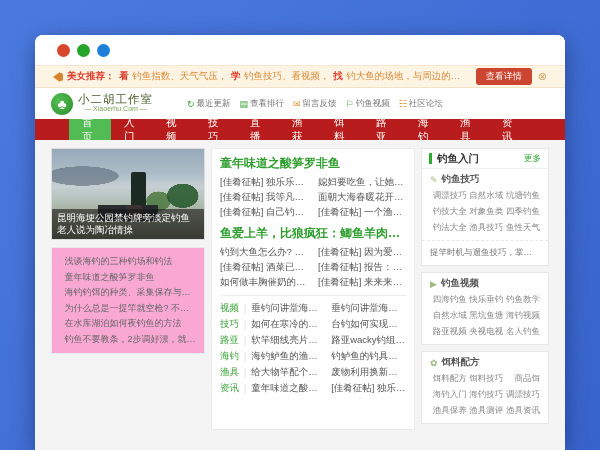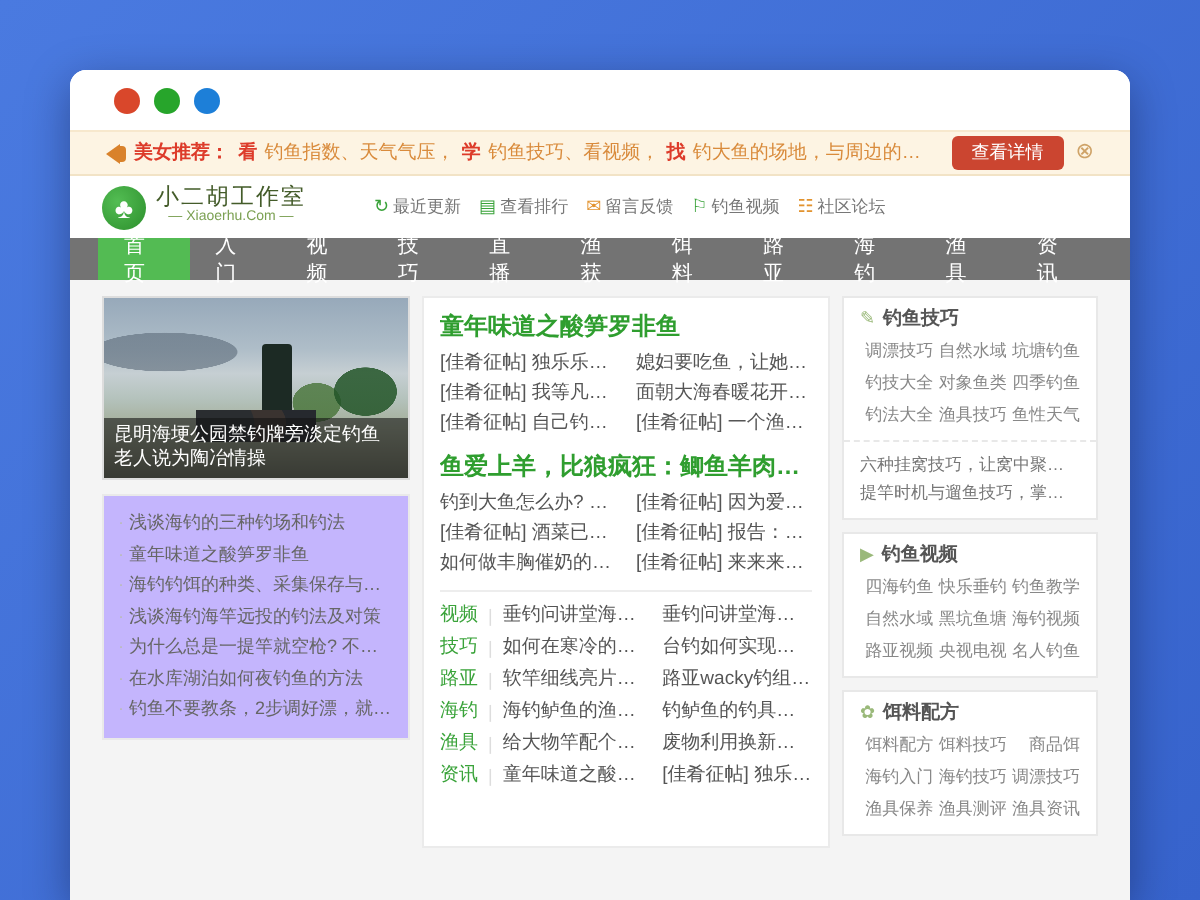--- a/index.html
+++ b/index.html
@@ -35,21 +35,21 @@
   .hlink{display:flex;align-items:center;gap:2px;font-size:8.5px;color:#777;white-space:nowrap;cursor:pointer;}
   .hicon{font-size:9px;}
   .hi-g{color:#3aa33a;} .hi-o{color:#e2932f;}
   .search{display:flex;align-items:center;margin-left:auto;}
   .search input{width:82px;height:18px;border:1px solid #ddd;border-right:none;font-size:8.5px;padding:0 5px;color:#555;outline:none;background:#fff;}
   .search input::placeholder{color:#aaa;}
   .search-btn{width:24px;height:18px;background:#2eab2e;border:none;cursor:pointer;position:relative;}
   .mag{position:absolute;left:7px;top:4px;width:7px;height:7px;border:1.5px solid #fff;border-radius:50%;}
   .mag:after{content:"";position:absolute;left:6px;top:6px;width:4px;height:1.5px;background:#fff;transform:rotate(45deg);transform-origin:0 0;}
   
-  .nav{height:21px;background:#737373;display:flex;align-items:stretch;padding:0 14px;}
+  .nav{height:21px;background:#b91c1c;display:flex;align-items:stretch;padding:0 34px;}
   .nav a{display:flex;align-items:center;padding:0 13px;font-size:10.5px;color:#fff;text-decoration:none;cursor:pointer;}
   .nav a.active{background:#53bb53;}
   
   .content{background:#f4f4f4;height:100%;padding:8px 16px 0;}
   .main-row{display:flex;gap:6px;}
   .col-left{width:154px;flex:none;}
   .col-mid{flex:1;min-width:0;background:#fff;border:1px solid #ebebeb;padding:5px 8px;}
   .col-right{width:128px;flex:none;}
   .ell{white-space:nowrap;overflow:hidden;text-overflow:ellipsis;}
   
@@ -58,21 +58,21 @@
       radial-gradient(ellipse 26px 20px at 86% 52%, rgba(35,85,40,.85) 60%, transparent 61%),
       radial-gradient(ellipse 20px 16px at 70% 58%, rgba(70,115,55,.8) 60%, transparent 61%),
       radial-gradient(ellipse 60px 16px at 20% 30%, rgba(90,105,120,.6) 60%, transparent 61%),
       linear-gradient(180deg,#97a9ba 0%,#aebdc8 28%,#c6cfd3 42%,#b4c2bc 56%,#a3ad97 72%,#878d79 88%,#6f7564 100%);}
   .feature:before{content:"";position:absolute;left:52%;top:26%;width:15px;height:36px;background:#1c2a24;border-radius:2px;}
   .feature:after{content:"";position:absolute;left:30%;top:62%;width:60px;height:16px;
       background:radial-gradient(circle at 20% 50%,#2a2d30 35%,transparent 36%),radial-gradient(circle at 55% 45%,#3a3330 35%,transparent 36%),radial-gradient(circle at 85% 55%,#26292e 35%,transparent 36%);}
   .feature-cap{position:absolute;left:0;right:0;bottom:0;background:rgba(20,20,20,.6);color:#fff;
       font-size:9.5px;line-height:12px;padding:3px 5px;z-index:2;}
   
-  .side-list{margin-top:7px;background:#c4b5fd;border:1px solid #e9e9e9;padding:6px 7px;}
+  .side-list{margin-top:7px;background:#f9a8d4;border:1px solid #e9e9e9;padding:6px 7px;}
   .side-list div{font-size:9px;color:#666;line-height:15.5px;cursor:pointer;}
   .side-list div:before{content:"· ";color:#bbb;}
   
   .news-title{font-size:12px;font-weight:bold;color:#2f9e2f;line-height:16px;margin:1px 0 3px;cursor:pointer;}
   .news-grid{display:grid;grid-template-columns:1fr 1fr;column-gap:10px;}
   .news-grid span{font-size:9.5px;color:#555;line-height:15px;cursor:pointer;}
   .mid-div{border-top:1px solid #ededed;margin:6px 0 4px;}
   .cat-row{display:flex;align-items:center;gap:5px;line-height:16px;}
   .cat-row .lab{color:#3aa33a;font-size:9.5px;flex:none;cursor:pointer;}
   .cat-row .sep{color:#ddd;font-size:9px;flex:none;}
@@ -169,21 +169,20 @@
       <div class="main-row">
 
         <div class="col-left">
           <div class="feature">
             <div class="feature-cap">昆明海埂公园禁钓牌旁淡定钓鱼 老人说为陶冶情操</div>
           </div>
           <div class="side-list">
             <div class="ell">浅谈海钓的三种钓场和钓法</div>
             <div class="ell">童年味道之酸笋罗非鱼</div>
             <div class="ell">海钓钓饵的种类、采集保存与水情的运用</div>
-            <div class="ell">浅谈海钓海竿远投的钓法及对策</div>
             <div class="ell">为什么总是一提竿就空枪? 不一定是鱼猾</div>
             <div class="ell">在水库湖泊如何夜钓鱼的方法</div>
             <div class="ell">钓鱼不要教条，2步调好漂，就是这么简单</div>
           </div>
         </div>
 
         <div class="col-mid">
           <div class="news-title ell">童年味道之酸笋罗非鱼</div>
           <div class="news-grid">
             <span class="ell">[佳肴征帖] 独乐乐不如众乐乐</span>
@@ -236,37 +235,41 @@
           <div class="cat-row">
             <span class="lab">资讯</span>
               <span class="sep">|</span>
             <span class="c ell">童年味道之酸笋罗非鱼</span>
             <span class="c ell">[佳肴征帖] 独乐乐不如...</span>
           </div>
         </div>
 
         <div class="col-right">
           <div class="sbox">
+            <div class="sb-head">
+              <span class="bar"></span>
+              <span class="sb-title">钓鱼入门</span>
+              <span class="sb-more">更多</span>
+            </div>
             <div class="sb-sub">
               <span class="ic">✎</span>
               <span>钓鱼技巧</span>
             </div>
             <div class="sb-grid">
               <span>调漂技巧</span>
               <span>自然水域</span>
               <span>坑塘钓鱼</span>
               <span>钓技大全</span>
               <span>对象鱼类</span>
               <span>四季钓鱼</span>
               <span>钓法大全</span>
               <span>渔具技巧</span>
               <span>鱼性天气</span>
             </div>
             <div class="sb-list">
-              <div class="ell">六种挂窝技巧，让窝中聚满鱼</div>
               <div class="ell">提竿时机与遛鱼技巧，掌握好了才能轻...</div>
             </div>
           </div>
           <div class="sbox">
             <div class="sb-sub">
               <span class="ic">▶</span>
               <span>钓鱼视频</span>
             </div>
             <div class="sb-grid">
               <span>四海钓鱼</span>

